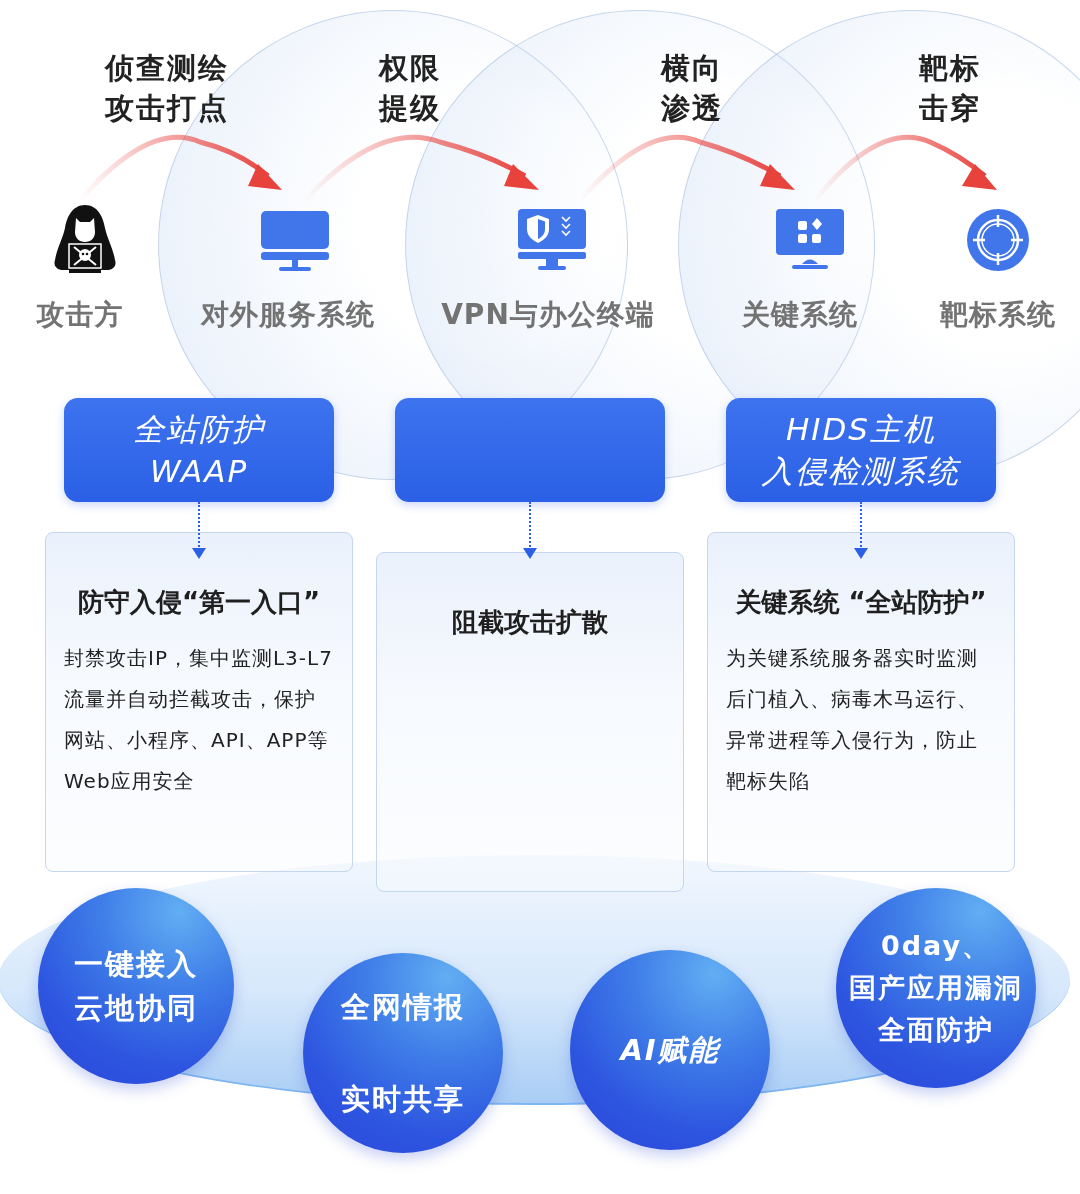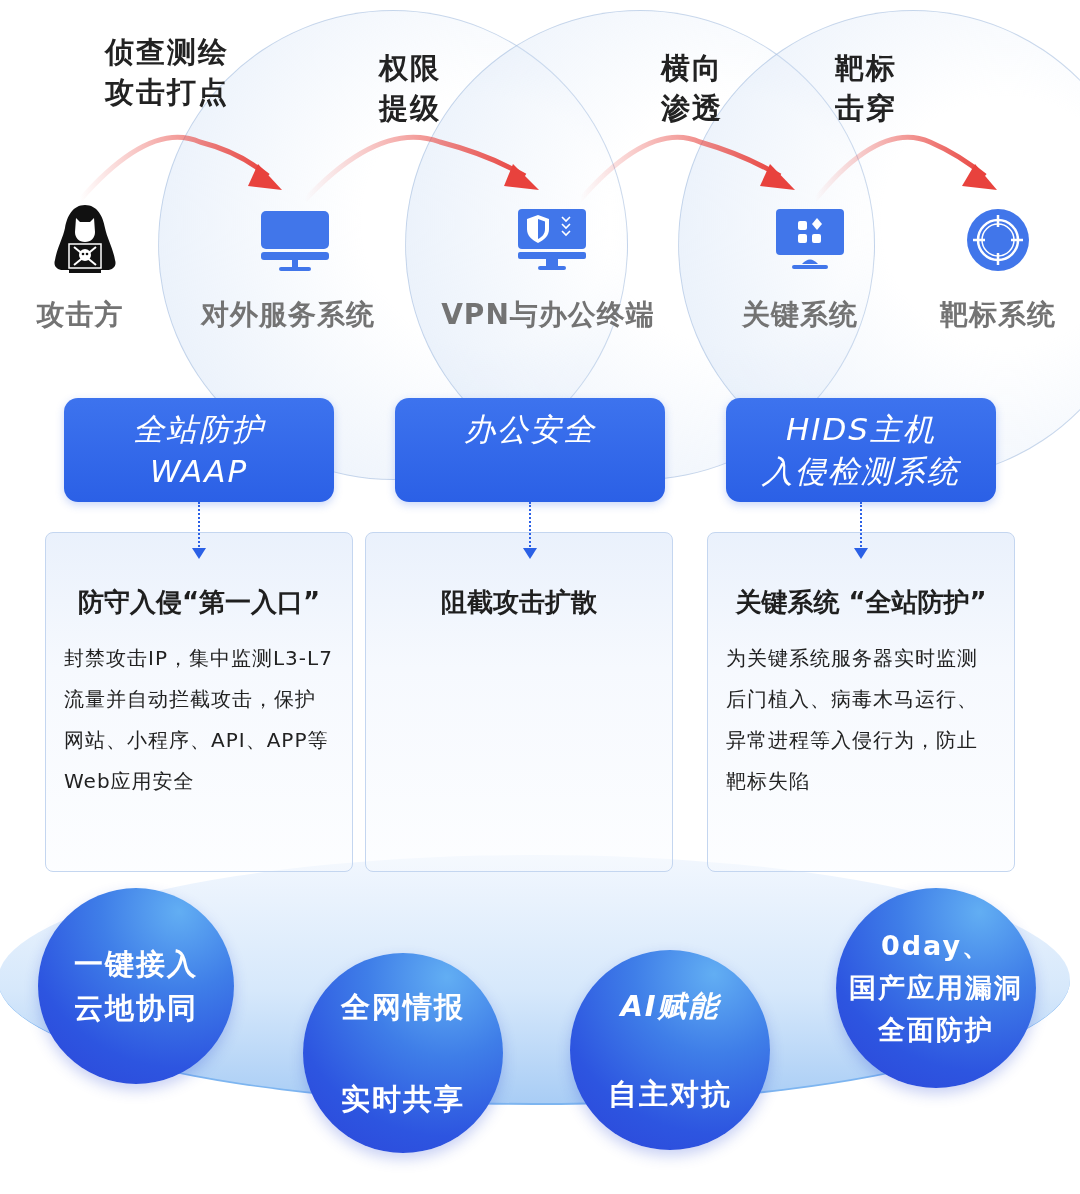--- a/index.html
+++ b/index.html
@@ -41,33 +41,33 @@
 </style>
 </head>
 <body>
 
 <div class="bg-circle" style="left:158px; top:10px; width:470px; height:470px;"></div>
 <div class="bg-circle" style="left:405px; top:10px; width:470px; height:470px;"></div>
 <div class="bg-circle" style="left:678px; top:10px; width:470px; height:470px;"></div>
 
 <div class="bg-ellipse"></div>
 
-<div class="step-label" style="left:92px; top:32px; width:150px;">
+<div class="step-label" style="left:92px; top:48px; width:150px;">
   <div>侦查测绘</div>
   <div>攻击打点</div>
 </div>
 <div class="step-label" style="left:368px; top:48px; width:84px;">
   <div>权限</div>
   <div>提级</div>
 </div>
 <div class="step-label" style="left:650px; top:48px; width:84px;">
   <div>横向</div>
   <div>渗透</div>
 </div>
-<div class="step-label" style="left:824px; top:48px; width:84px;">
+<div class="step-label" style="left:908px; top:48px; width:84px;">
   <div>靶标</div>
   <div>击穿</div>
 </div>
 
 <svg class="arrow-svg" width="1080" height="220">
   <defs>
     <linearGradient id="ag" x1="0" y1="0" x2="1" y2="0">
       <stop offset="0" stop-color="#e8423d" stop-opacity="0"></stop>
       <stop offset="0.55" stop-color="#e8423d" stop-opacity="0.55"></stop>
       <stop offset="1" stop-color="#e8423d" stop-opacity="1"></stop>
@@ -155,32 +155,31 @@
 <div class="node-label" style="left:188px; top:296px; width:200px;">对外服务系统</div>
 <div class="node-label" style="left:430px; top:296px; width:236px;">VPN与办公终端</div>
 <div class="node-label" style="left:730px; top:296px; width:140px;">关键系统</div>
 <div class="node-label" style="left:928px; top:296px; width:140px;">靶标系统</div>
 
 <div class="title-box" style="left:64px;">
   <div>全站防护</div>
   <div>WAAP</div>
 </div>
 <div class="title-box" style="left:395px;">
-  <div>办公安全</div>
 </div>
 <div class="title-box" style="left:726px;">
   <div>HIDS主机</div>
   <div>入侵检测系统</div>
 </div>
 
 <div class="card" style="left:45px;">
   <div class="card-title">防守入侵“第一入口”</div>
   <div class="card-body">封禁攻击IP，集中监测L3-L7流量并自动拦截攻击，保护网站、小程序、API、APP等Web应用安全</div>
 </div>
-<div class="card" style="left:365px;">
+<div class="card" style="left:376px;margin-top:20px;">
   <div class="card-title">阻截攻击扩散</div>
 </div>
 <div class="card" style="left:707px;">
   <div class="card-title">关键系统 “全站防护”</div>
   <div class="card-body">为关键系统服务器实时监测后门植入、病毒木马运行、异常进程等入侵行为，防止靶标失陷</div>
 </div>
 
 <div class="connector" style="left:198px;"></div>
 <div class="connector-arrow" style="left:192px;"></div>
 <div class="connector" style="left:529px;"></div>
@@ -191,19 +190,18 @@
 <div class="ball" style="left:38px; top:888px; width:196px; height:196px;">
   <div>一键接入</div>
   <div>云地协同</div>
 </div>
 <div class="ball" style="left:303px; top:953px; width:200px; height:200px;gap:48px;">
   <div>全网情报</div>
   <div>实时共享</div>
 </div>
 <div class="ball" style="left:570px; top:950px; width:200px; height:200px;gap:44px;">
   <div style="font-style:italic;">AI赋能</div>
-  <div>自主对抗</div>
 </div>
 <div class="ball" style="left:836px; top:888px; width:200px; height:200px; font-size:27px; line-height:42px;">
   <div>0day、</div>
   <div>国产应用漏洞</div>
   <div>全面防护</div>
 </div>
 
 </body></html>

